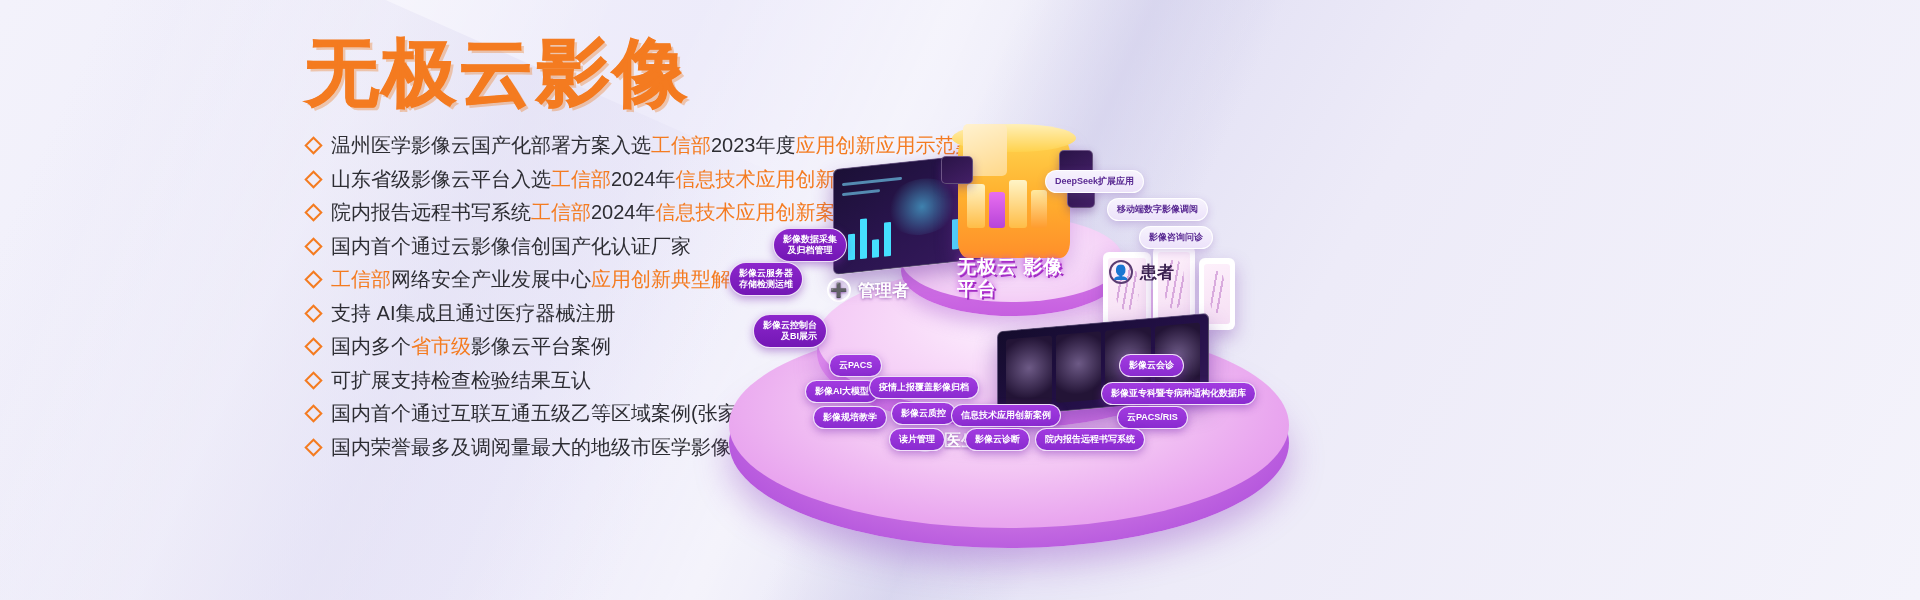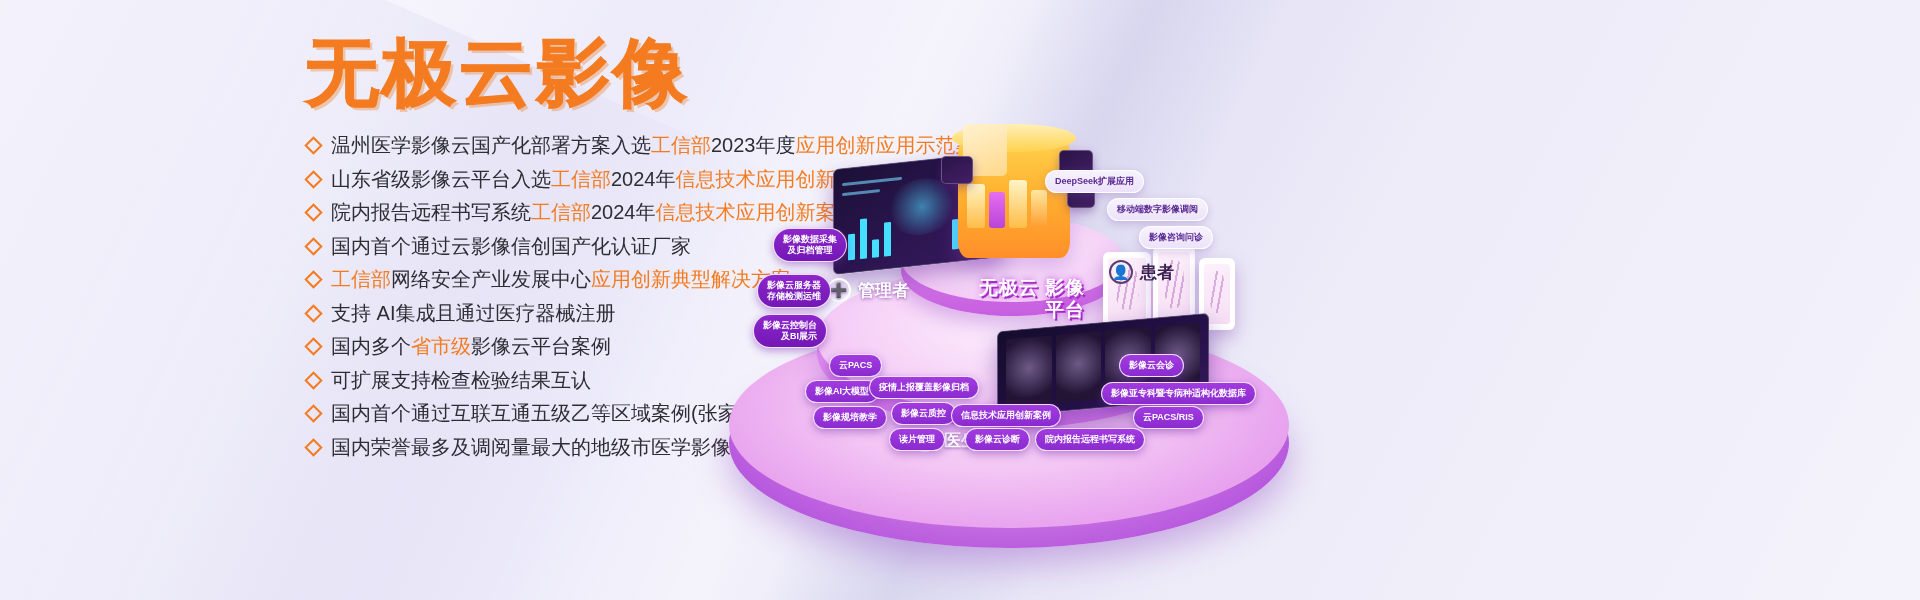--- a/index.html
+++ b/index.html
@@ -88,23 +88,23 @@
   .cb4{left:64px;top:10px;width:16px;height:38px;background:linear-gradient(180deg,#ffe9a0,#ff9c2e)!important;}
 
   
   .scr{position:absolute;border-radius:5px;background:linear-gradient(150deg,#2a1447,#431f66);
     border:1px solid rgba(255,255,255,.25);box-shadow:0 4px 10px rgba(90,40,130,.4);}
   .scr.s1{left:236px;top:46px;width:30px;height:26px;}
   .scr.s2{left:354px;top:40px;width:32px;height:28px;}
   .scr.s3{left:362px;top:74px;width:26px;height:22px;}
 
   
-  .corelabel{position:absolute;left:252px;top:167px;width:120px;text-align:right;
+  .corelabel{position:absolute;left:252px;top:146px;width:120px;text-align:left;
     font-size:19px;font-weight:bold;line-height:22px;color:#ffffff;
-    text-shadow:0 0 6px #c13ae0,2px 2px 0 #9a28bd;letter-spacing:1px;margin-left:8px;}
+    text-shadow:0 0 6px #c13ae0,2px 2px 0 #9a28bd;letter-spacing:1px;}
 
   
   .dash{position:absolute;left:128px;top:50px;width:170px;height:104px;border-radius:6px;
     background:linear-gradient(150deg,#1b1036 0%,#2b1550 55%,#371a5e 100%);
     border:1px solid rgba(255,255,255,.3);box-shadow:0 10px 20px rgba(110,50,160,.45);
     transform:skewY(-6deg);overflow:hidden;}
   .dash .bar{position:absolute;bottom:12px;width:7px;border-radius:1px;background:#45e0ff;}
   .dash .glow{position:absolute;left:52px;top:18px;width:72px;height:56px;border-radius:50%;
     background:radial-gradient(circle,rgba(80,220,255,.55),rgba(80,220,255,0) 70%);}
   .dash .tline{position:absolute;left:8px;width:60px;height:3px;border-radius:2px;background:rgba(120,220,255,.6);}
@@ -149,33 +149,33 @@
     box-shadow:0 3px 8px rgba(120,40,175,.45);}
   .pill.light{background:linear-gradient(180deg,#f7f3fd 0%,#ece2fa 100%);
     color:#5a2a93;border:1.5px solid rgba(255,255,255,.95);
     box-shadow:0 3px 8px rgba(130,80,180,.28);}
   .pill.deep{background:linear-gradient(180deg,#8d26cc 0%,#7317b5 100%);}
 
   #p0{left:340px;top:60px;}
   #p1{left:402px;top:88px;}
   #p2{left:434px;top:116px;}
   #p3{left:68px;top:118px;}
-  #p4{left:52px;top:152px;margin-top:12px;}
+  #p4{left:24px;top:152px;}
   #p5{left:48px;top:204px;text-align:right;}
   #p6{left:124px;top:244px;}
   #p7{left:100px;top:270px;}
   #p8{left:164px;top:266px;}
   #p9{left:108px;top:296px;}
   #p10{left:186px;top:292px;}
   #p11{left:246px;top:294px;}
   #p12{left:184px;top:318px;}
   #p13{left:260px;top:318px;}
   #p14{left:414px;top:244px;}
   #p15{left:396px;top:272px;}
-  #p16{left:428px;top:296px;}
+  #p16{left:412px;top:296px;}
   #p17{left:330px;top:318px;}
 </style>
 </head>
 <body>
 
 <div id="banner">
 
   <div class="streak a"></div>
   <div class="streak b"></div>
   <div class="streak c"></div>

